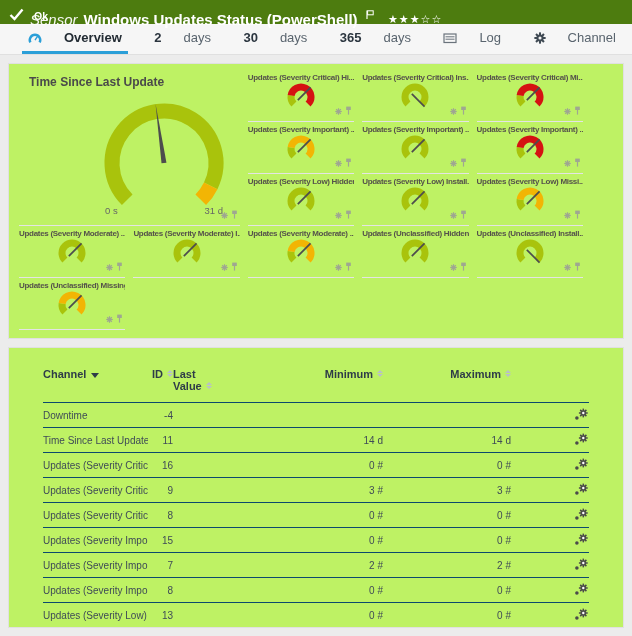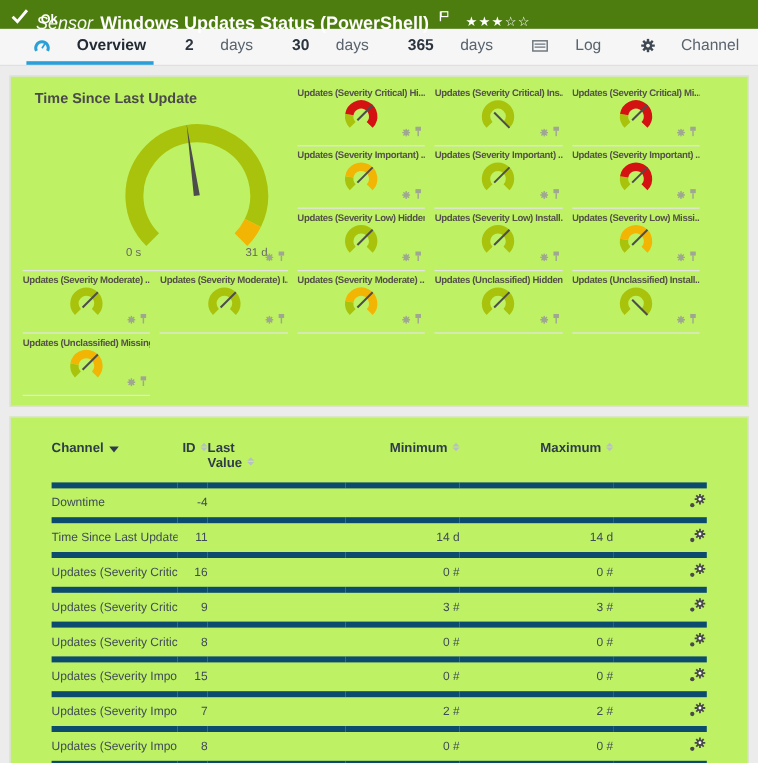--- a/index.html
+++ b/index.html
@@ -32,21 +32,21 @@
   .gcell svg.dial{display:block;margin:0 auto;}
   .gfoot{position:absolute;right:2px;bottom:2px;display:flex;gap:3px;align-items:flex-end;opacity:.85;}
   .big{grid-column:1/3;grid-row:1/4;}
   .gtitle{font-size:12px;font-weight:700;color:#4a4a4a;padding:5px 0 0 10px;}
   .gwrap{width:170px;margin-left:60px;position:relative;}
   .glabels{display:flex;justify-content:space-between;padding:0 26px;margin-top:-4px;
     font-size:9.5px;color:#666;}
   
   table{width:100%;border-collapse:collapse;table-layout:fixed;font-size:10px;color:#3f4b57;}
   th{font-size:11px;font-weight:700;color:#2e3c48;vertical-align:top;padding:8px 0 10px;cursor:pointer;}
-  td{padding:0;height:24px;border-top:5px solid #0c4a6e;white-space:nowrap;overflow:hidden;}
+  td{padding:0;height:24px;border-top:1px solid #0c4a6e;white-space:nowrap;overflow:hidden;}
   .al{text-align:left}.ar{text-align:right}.ac{text-align:left}
   .sorted{display:inline-block;width:0;height:0;border-left:4px solid transparent;
     border-right:4px solid transparent;border-top:5px solid #2e3c48;margin-left:5px;}
   .sort{display:inline-block;vertical-align:1px;margin-left:4px;}
   .sort i{display:block;width:0;height:0;border-left:3px solid transparent;border-right:3px solid transparent;}
   .sort .up{border-bottom:3px solid #b8c0c6;margin-bottom:1px;}
   .sort .dn{border-top:3px solid #b8c0c6;}
   .editwrap{display:inline-block;cursor:pointer;}
 </style>
 </head>

